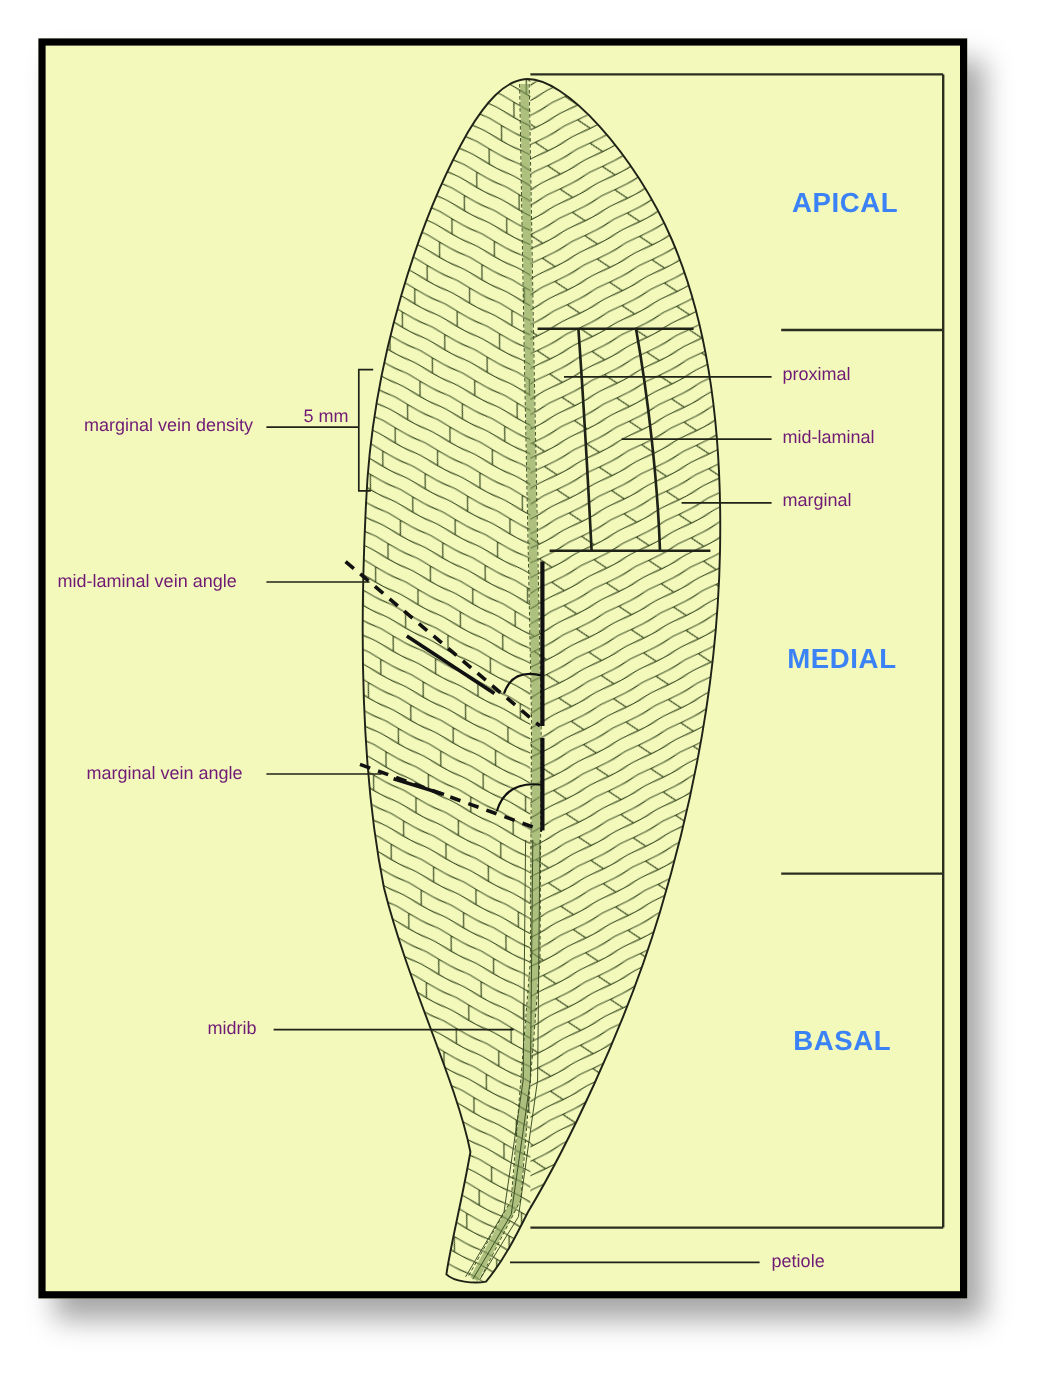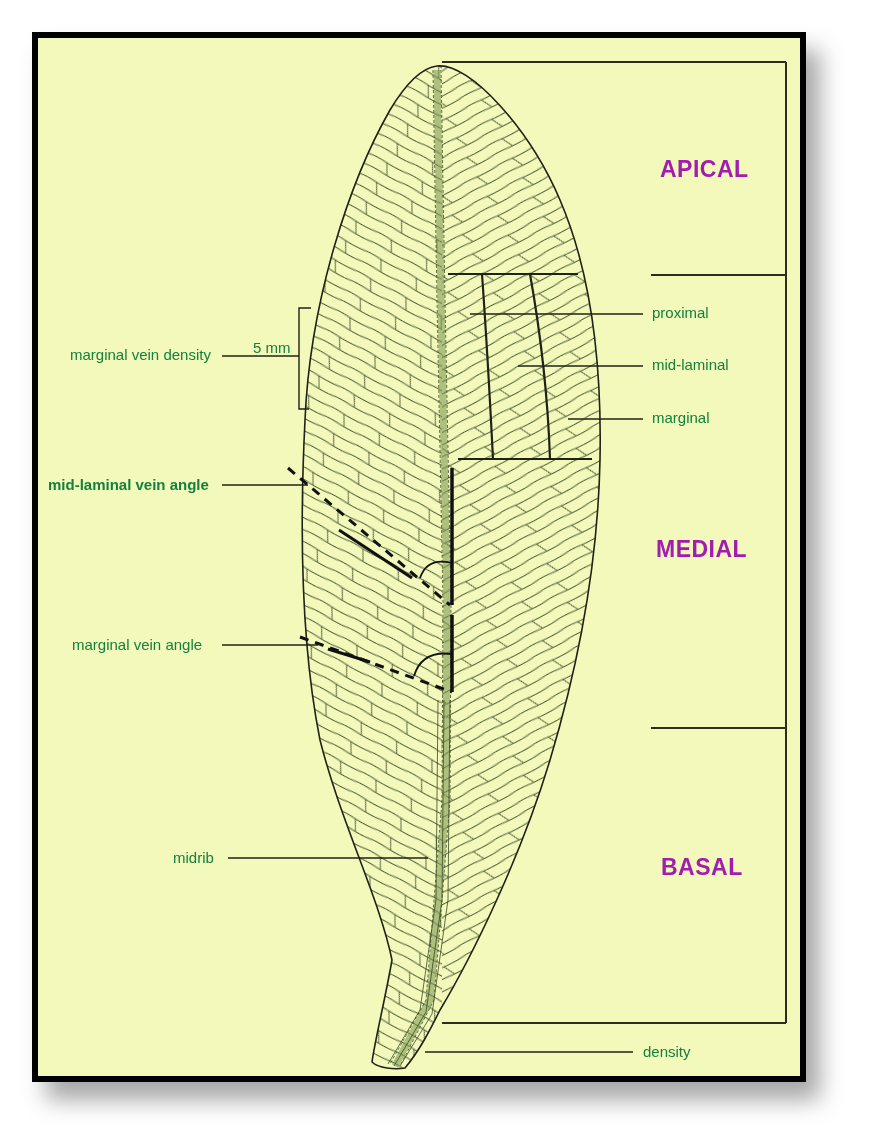--- a/index.html
+++ b/index.html
@@ -2,22 +2,22 @@
 <html><head>
 <meta charset="utf-8">
 <style>
   html, body { margin:0; padding:0; }
   body { width:871px; height:1146px; background:#ffffff; position:relative; overflow:hidden;
          font-family:"Liberation Sans", sans-serif; }
   #frame { position:absolute; left:32px; top:32px; width:762px; height:1038px;
            border:6px solid #000; background:#f2f9bb;
            box-shadow: 14px 18px 22px rgba(0,0,0,0.35); }
   svg#art { position:absolute; left:0; top:0; width:871px; height:1146px; }
-  .lbl { position:absolute; color:#15803d; font-size:15px; white-space:nowrap; line-height:1; }
-  .zone { position:absolute; color:#a21caf; font-size:23px; font-weight:bold; letter-spacing:0.5px; line-height:1; }
+  .lbl { position:absolute; color:#701a75; font-size:15px; white-space:nowrap; line-height:1; }
+  .zone { position:absolute; color:#3b82f6; font-size:23px; font-weight:bold; letter-spacing:0.5px; line-height:1; }
 </style>
 </head>
 <body>
 
 <div id="frame"></div>
 
 <svg id="art" viewBox="0 0 871 1146" xmlns="http://www.w3.org/2000/svg">
   <defs>
     <clipPath id="leafclip">
       <path d="M437,66 C470,62 530,130 560,200 C590,270 602,360 600,460 C598,560 580,660 550,760 C520,860 470,960 440,1010 C430,1030 420,1050 405,1068 C395,1070 378,1068 372,1062 C375,1040 385,1000 392,960 C380,900 340,820 320,740 C300,640 300,520 305,420 C310,300 350,180 390,110 C405,85 420,68 437,66 Z"></path>
@@ -90,16 +90,16 @@
 <div class="zone" style="left:660px; top:158px;">APICAL</div>
 <div class="zone" style="left:656px; top:538px;">MEDIAL</div>
 <div class="zone" style="left:661px; top:856px;">BASAL</div>
 
 <div class="lbl" style="left:652px; top:305px;">proximal</div>
 <div class="lbl" style="left:652px; top:357px;">mid-laminal</div>
 <div class="lbl" style="left:652px; top:410px;">marginal</div>
 
 <div class="lbl" style="left:58px; top:347px;margin-left:12px;">marginal vein density</div>
 <div class="lbl" style="left:253px; top:340px;text-align:center;">5 mm</div>
-<div class="lbl" style="left:48px; top:477px;font-weight:bold;">mid-laminal vein angle</div>
+<div class="lbl" style="left:48px; top:477px;">mid-laminal vein angle</div>
 <div class="lbl" style="left:72px; top:637px;">marginal vein angle</div>
 <div class="lbl" style="left:173px; top:850px;text-align:center;">midrib</div>
-<div class="lbl" style="left:643px; top:1044px;">density</div>
+<div class="lbl" style="left:643px; top:1044px;">petiole</div>
 
 </body></html>

